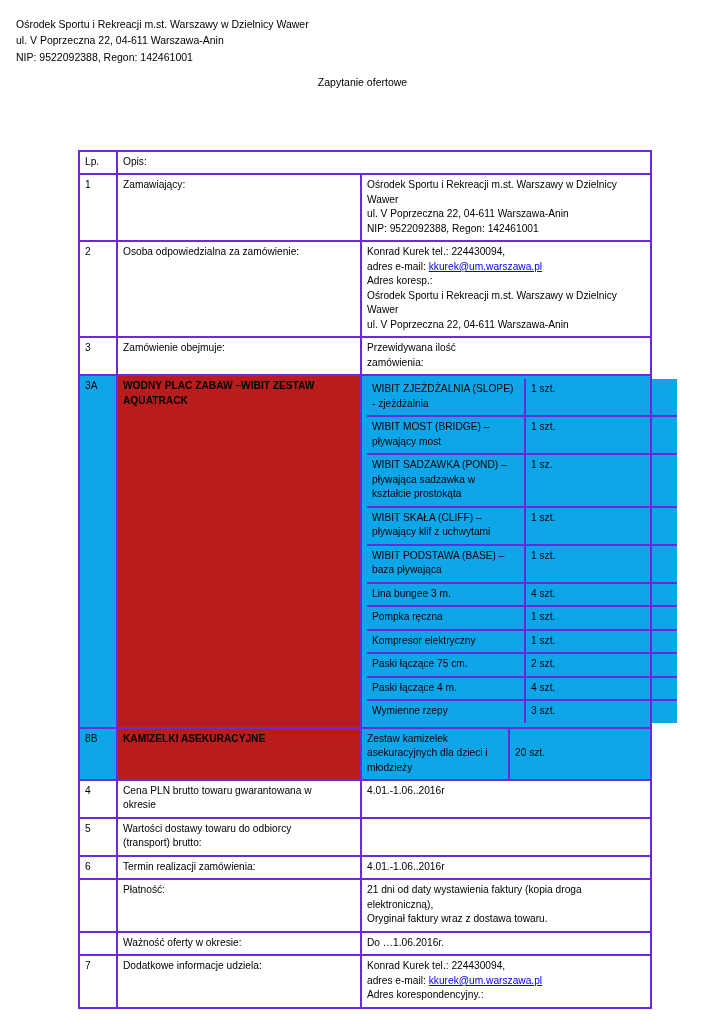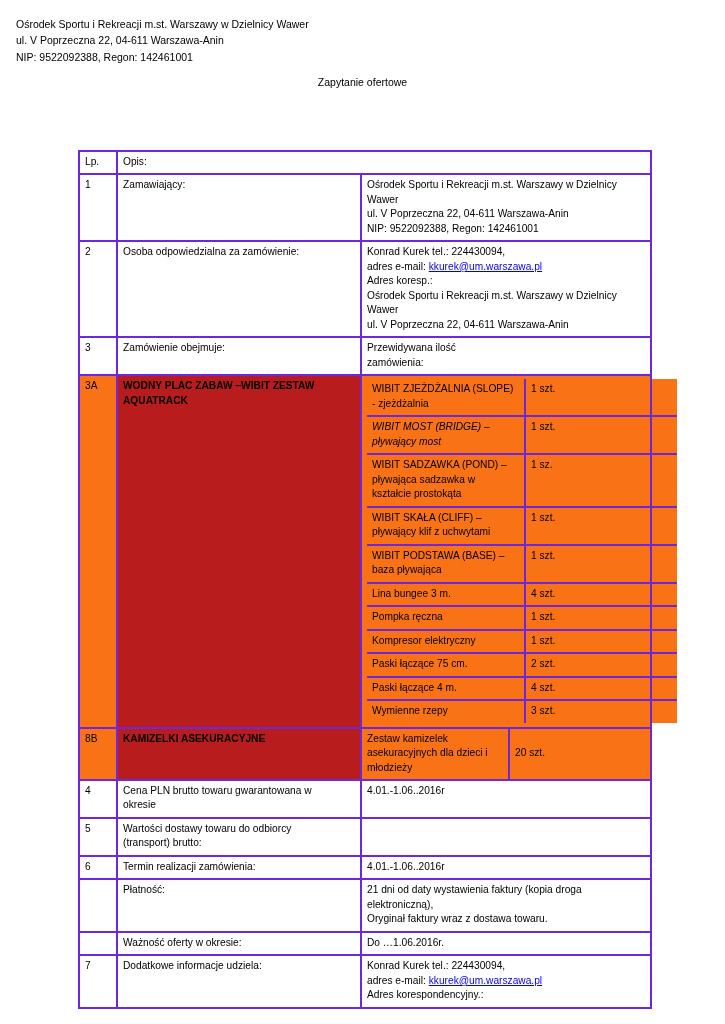--- a/index.html
+++ b/index.html
@@ -62,21 +62,21 @@
     border: 2px solid #6d28d9;
     vertical-align: top;
     padding: 3px 4px 4px 5px;
     line-height: 1.42;
   }
   .c-lp { width: 38px; }
   .c-desc { width: 244px; }
   .c-opis { width: 148px; }
   .c-qty { width: 142px; }
   .green {
-    background: #f97316;
+    background: #0ea5e9;
   }
   .green-b {
     background: #b91c1c;
     font-weight: bold;
   }
   .link {
     color: #0000ee;
     text-decoration: underline;
   }
   .sub-table {
@@ -167,21 +167,21 @@
         </td>
         <td class="green nopad" colspan="2">
           <table class="sub-table">
             <tbody id="items-body">
                 <tr>
                   <td class="green" style="white-space: pre-line;">WIBIT ZJEŻDŻALNIA (SLOPE)
 - zjeżdżalnia</td>
                   <td class="green">1 szt.</td>
                 </tr>
                 <tr>
-                  <td class="green" style="white-space: pre-line; font-style: italic;">WIBIT MOST (BRIDGE) –
+                  <td class="green" style="white-space: pre-line;">WIBIT MOST (BRIDGE) –
 pływający most</td>
                   <td class="green">1 szt.</td>
                 </tr>
                 <tr>
                   <td class="green" style="white-space: pre-line;">WIBIT SADZAWKA (POND) –
 pływająca sadzawka w
 kształcie prostokąta</td>
                   <td class="green">1 sz.</td>
                 </tr>
                 <tr>

